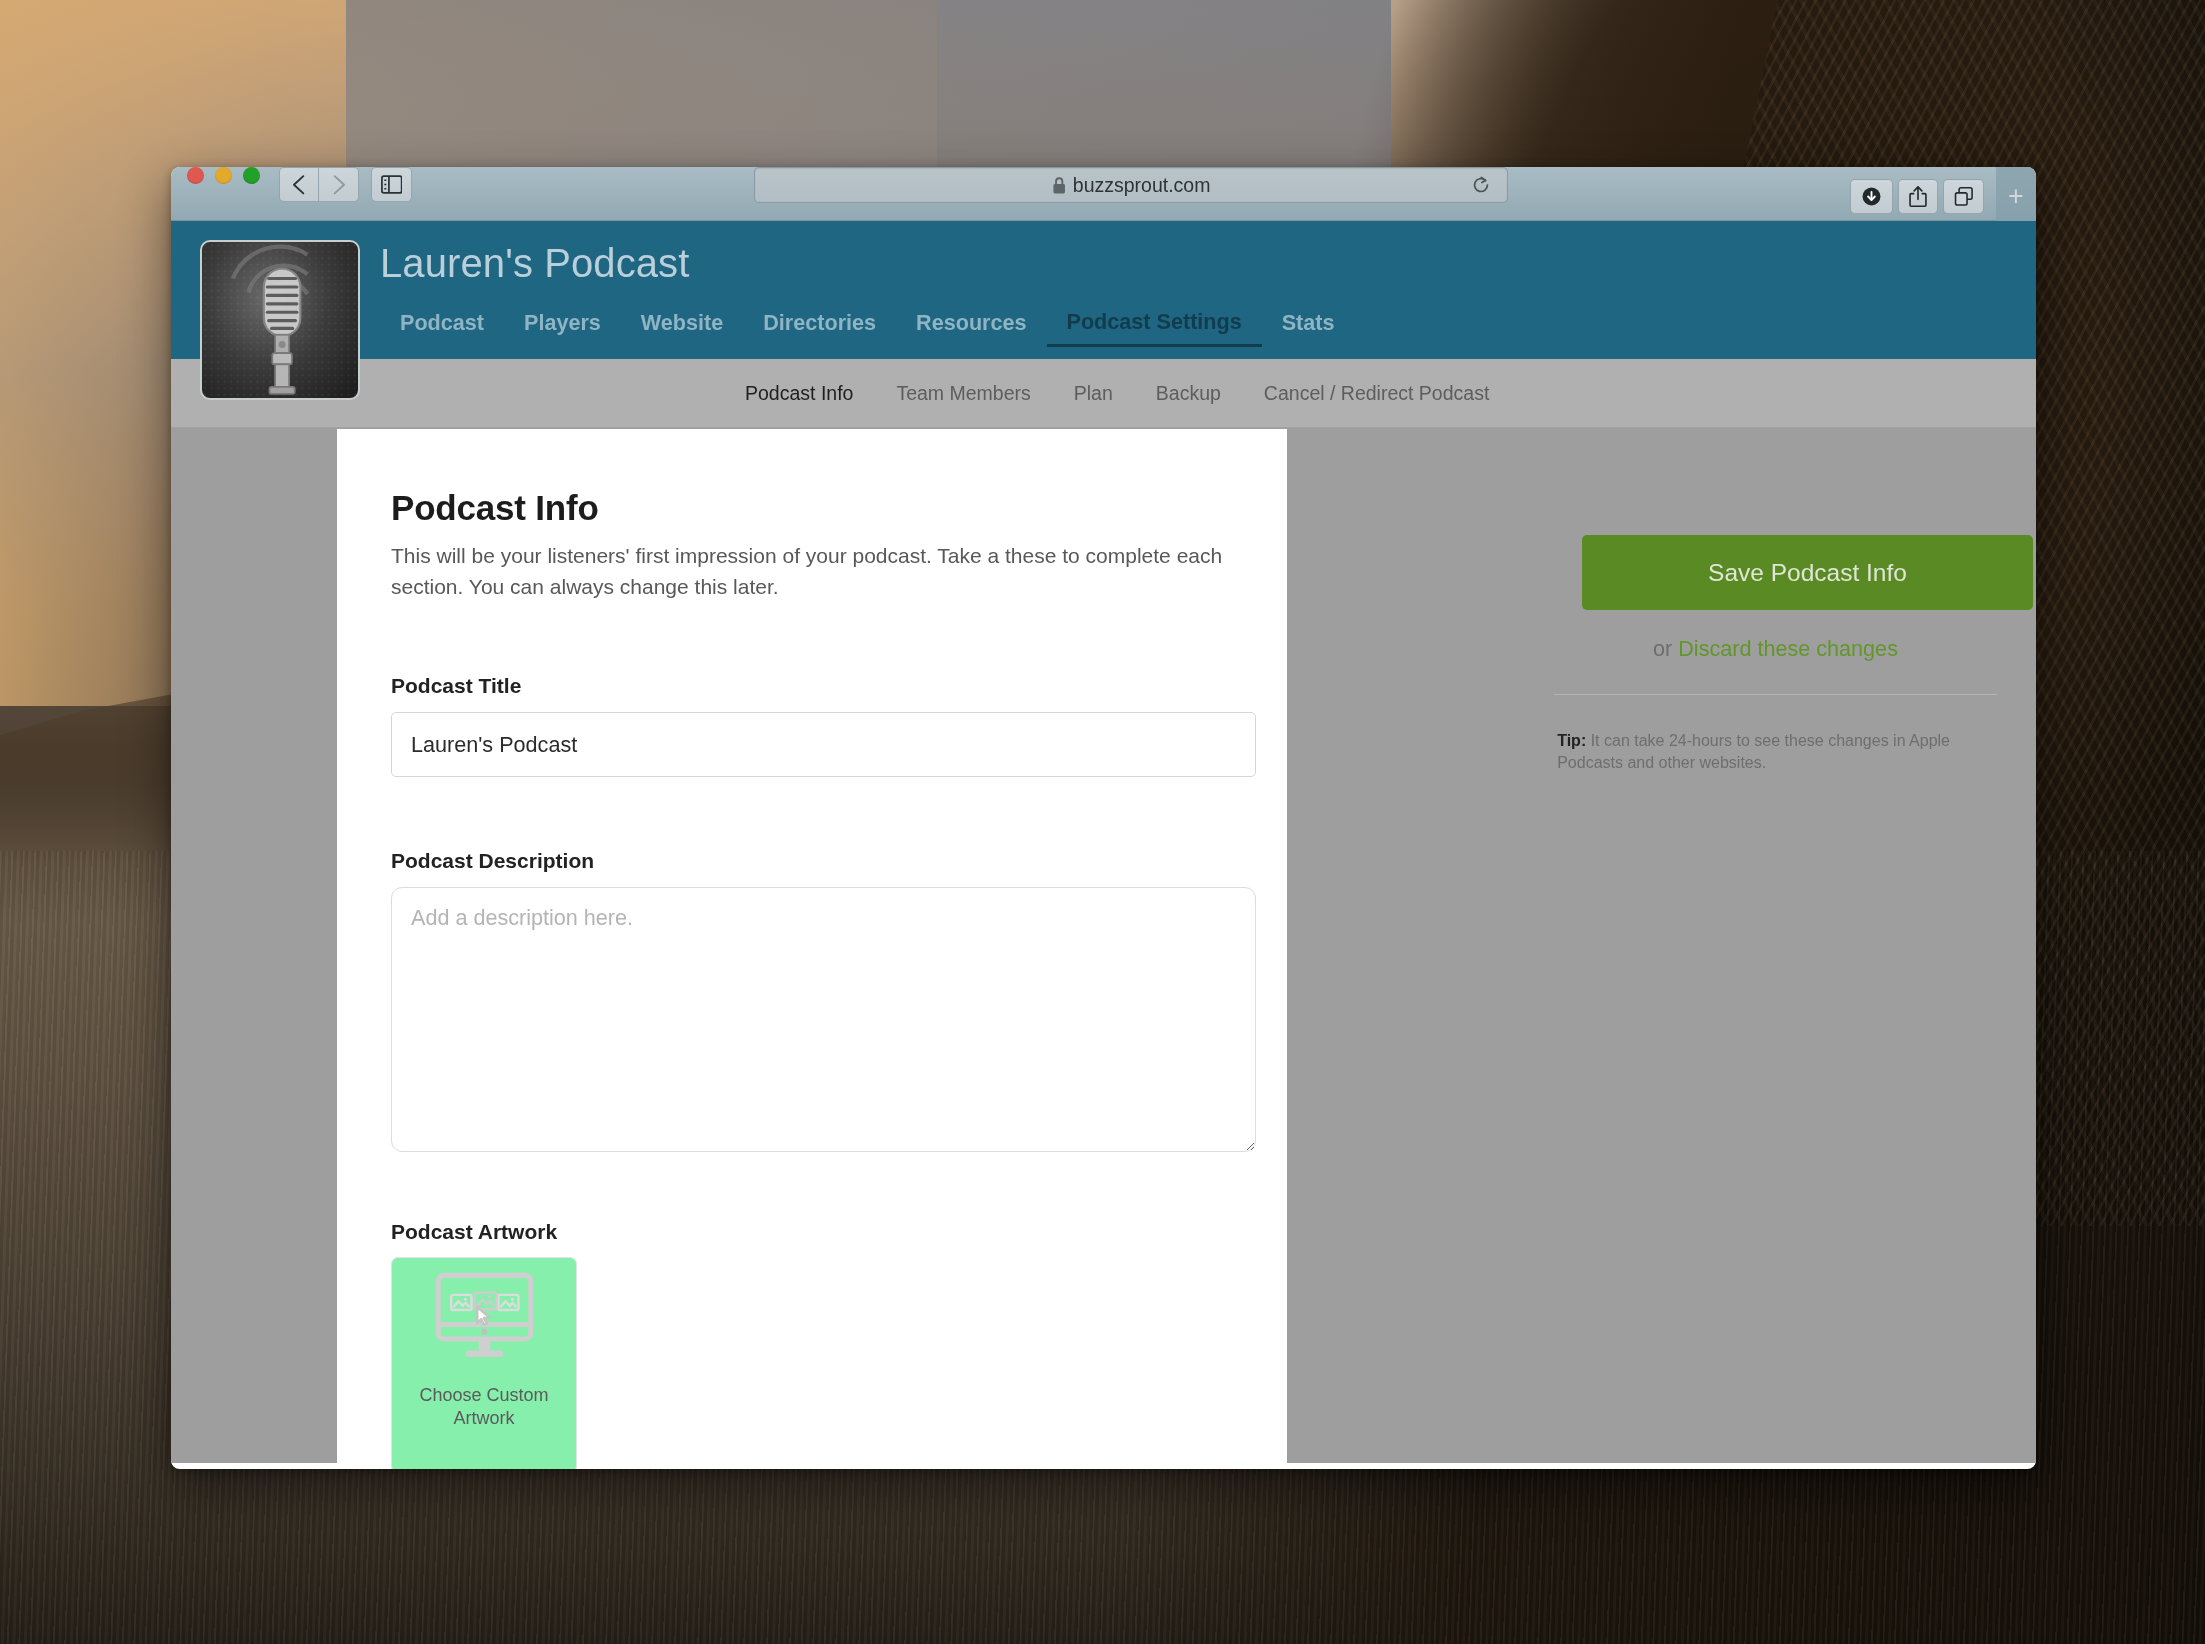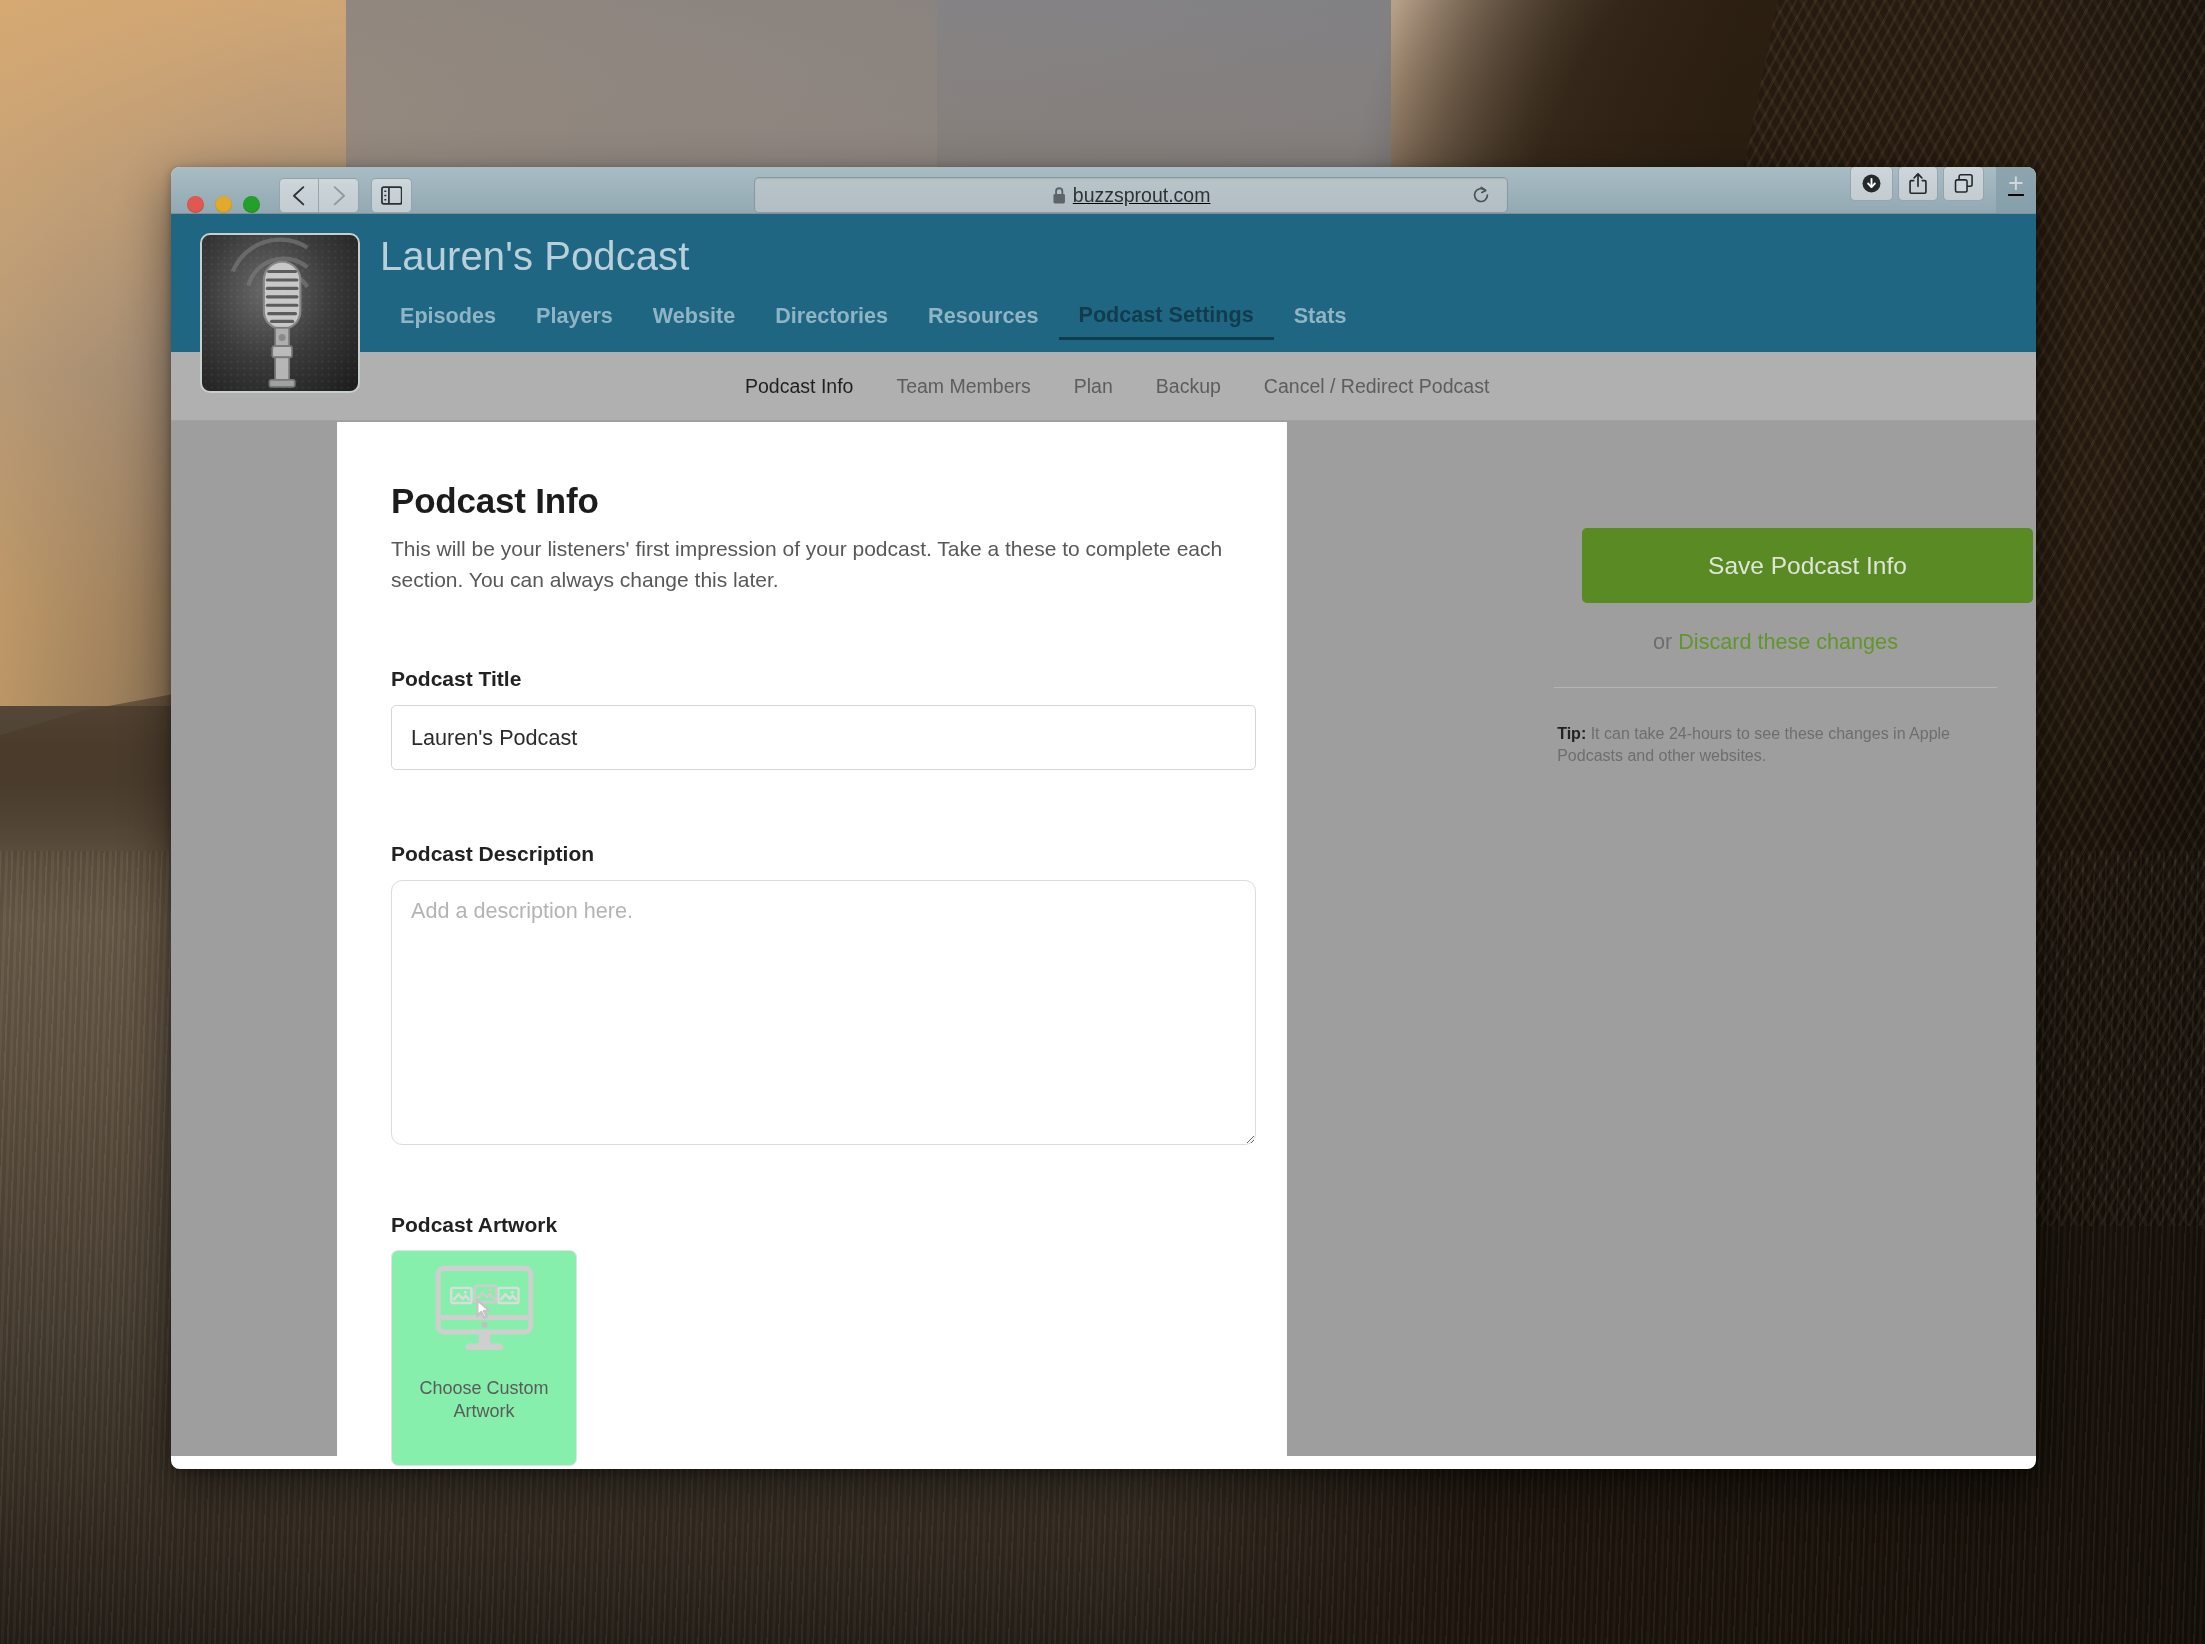--- a/index.html
+++ b/index.html
@@ -91,27 +91,26 @@
     height: 1302px;
     border-radius: 8.7px;
     box-shadow: 0 19px 50px rgba(0,0,0,0.48), 0 2.9px 10px rgba(0,0,0,0.30);
     overflow: hidden;
     background: #fff;
   }
 
   
   #titlebar {
     position: relative;
-    height: 47px;
+    height: 54px;
     background: linear-gradient(to bottom, #a9bcc4 0%, #9db2bb 52%, #92a9b3 100%);
     border-bottom: 0.7px solid rgba(90,110,120,0.55);
     display: flex;
-    align-items: flex-end;
+    align-items: flex-start;
     padding: 0 0 0 16px;
-    text-decoration: underline;
   }
   .traffic { display: flex; gap: 10.8px; align-items: center; margin-right: 19px; }
   .tl { width: 17.3px; height: 17.3px; border-radius: 50%; }
   .tl.red    { background: #e0584f; box-shadow: inset 0 -0.7px 1.4px rgba(0,0,0,.18); }
   .tl.yellow { background: #e3a92a; box-shadow: inset 0 -0.7px 1.4px rgba(0,0,0,.18); }
   .tl.green  { background: #23a02a; box-shadow: inset 0 -0.7px 1.4px rgba(0,0,0,.18); }
 
   .tb-btn {
     height: 35px;
     min-width: 40px;
@@ -470,21 +469,21 @@
           <rect x="100" y="158" width="28" height="16" rx="3" fill="#c2c2c2" stroke="#7d7d7d" stroke-width="2.5"></rect>
           <rect x="104" y="174" width="20" height="34" fill="#bdbdbd" stroke="#7d7d7d" stroke-width="2.5"></rect>
           <rect x="96" y="206" width="36" height="10" rx="3" fill="#a8a8a8" stroke="#7d7d7d" stroke-width="2.5"></rect>
         </g>
       </svg>
     </div>
 
     <div id="podcast-title">Lauren's Podcast</div>
 
     <nav id="main-nav">
-      <div class="nav-item">Episodes</div>
+      <div class="nav-item">Podcast</div>
       <div class="nav-item">Players</div>
       <div class="nav-item">Website</div>
       <div class="nav-item">Directories</div>
       <div class="nav-item">Resources</div>
       <div class="nav-item active">Podcast Settings</div>
       <div class="nav-item">Stats</div>
     </nav>
   </div>
 
   <div id="sub-nav">

